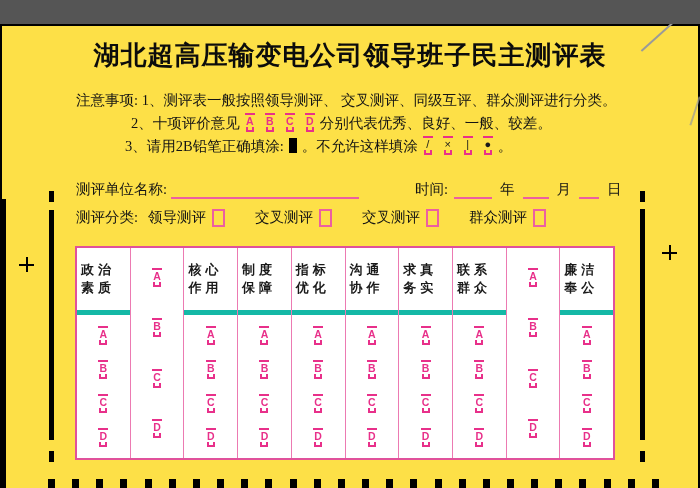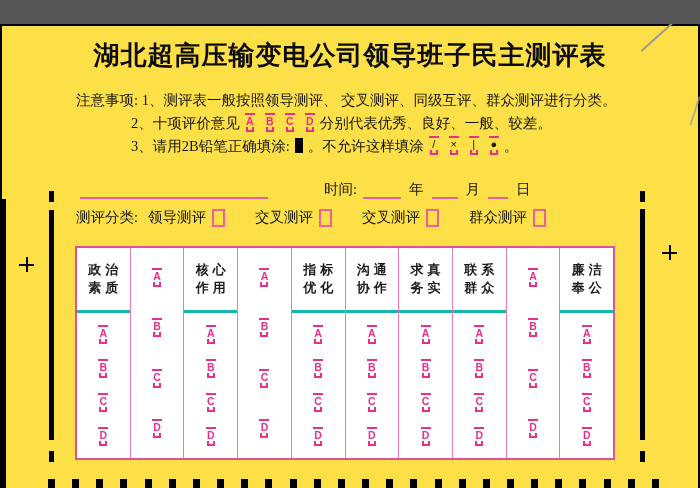--- a/index.html
+++ b/index.html
@@ -18,21 +18,21 @@
   .diag2{height:30px;top:72px;right:4px;transform:rotate(18deg);opacity:.7;}
 
   .title{
     position:absolute;top:14px;left:0;right:0;text-align:center;
     font-size:26px;font-weight:700;letter-spacing:1px;color:#0c0c0c;
   }
 
   .note{position:absolute;font-size:14.5px;line-height:20px;white-space:nowrap;}
   .note1{left:76px;top:66px;}
   .note2{left:131px;top:89px;}
-  .note3{left:131px;top:112px;}
+  .note3{left:125px;top:112px;}
 
   
   .omr{position:relative;display:inline-block;width:14px;height:19px;margin:0 3px;
        vertical-align:-4px;color:#e8308a;}
   .omr .obar{position:absolute;top:0;left:2px;right:2px;height:2px;background:currentColor;}
   .omr .glyph{position:absolute;top:2px;left:0;right:0;text-align:center;
        font:700 10.5px "Liberation Sans", sans-serif;line-height:12px;color:currentColor;}
   .omr .cup{position:absolute;bottom:0;left:3px;right:3px;height:3px;
        border:2px solid currentColor;border-top:none;}
   .omr.wrong .glyph{color:#1a1a1a;font-weight:400;font-size:11px;}
@@ -60,22 +60,22 @@
   .vbar{position:absolute;width:5px;background:#000;}
   .plus{position:absolute;width:15px;height:15px;}
   .plus::before{content:"";position:absolute;left:0;right:0;top:6.5px;height:2px;background:#000;}
   .plus::after{content:"";position:absolute;top:0;bottom:0;left:6.5px;width:2px;background:#000;}
 
   
   .etable{position:absolute;left:75px;top:222px;width:540px;height:214px;
        border:2px solid #e0519b;display:flex;box-sizing:border-box;background:#fff;}
   .ecol{flex:1;display:flex;flex-direction:column;border-left:1px solid #ec7ab2;min-width:0;}
   .ecol:first-child{border-left:none;}
-  .ehead{height:62px;border-bottom:3px solid #14b8a6;display:flex;flex-direction:column;
-       justify-content:center;align-items:center;font-size:13px;font-weight:600;
+  .ehead{height:62px;border-bottom:5px solid #14b8a6;display:flex;flex-direction:column;
+       justify-content:center;align-items:flex-start;font-size:13px;font-weight:600;
        line-height:18px;letter-spacing:4px;text-indent:4px;color:#1a1a1a;}
   .eopts{flex:1;display:flex;flex-direction:column;justify-content:space-around;
        align-items:center;padding:4px 0;}
 
   .timing-row{position:absolute;left:48px;top:455px;width:611px;display:flex;
        justify-content:space-between;}
   .tmark{width:7px;height:20px;background:#000;}
 
   
   .bstrip{position:absolute;left:0;top:478px;width:700px;height:10px;}
@@ -101,20 +101,21 @@
 
   <div class="title">湖北超高压输变电公司领导班子民主测评表</div>
 
   <div class="note note1"><span>注意事项:</span> <span>1、测评表一般按照领导测评、 交叉测评、同级互评、群众测评进行分类。</span></div>
 
   <div class="note note2"><span>2、十项评价意见</span><span id="note-grade-marks"><span class="omr"><i class="obar"></i><span class="glyph">A</span><i class="cup"></i></span><span class="omr"><i class="obar"></i><span class="glyph">B</span><i class="cup"></i></span><span class="omr"><i class="obar"></i><span class="glyph">C</span><i class="cup"></i></span><span class="omr"><i class="obar"></i><span class="glyph">D</span><i class="cup"></i></span></span><span>分别代表优秀、良好、一般、较差。</span></div>
 
   <div class="note note3"><span>3、请用2B铅笔正确填涂:</span><span class="fillblock"></span><span>。不允许这样填涂</span><span id="wrong-fill-examples"><span class="omr wrong"><i class="obar"></i><span class="glyph">/</span><i class="cup"></i></span><span class="omr wrong"><i class="obar"></i><span class="glyph">×</span><i class="cup"></i></span><span class="omr wrong"><i class="obar"></i><span class="glyph">|</span><i class="cup"></i></span><span class="omr wrong"><i class="obar"></i><span class="glyph">●</span><i class="cup"></i></span></span><span>。</span></div>
 
   <div class="unit-row">
+    <span>测评单位名称:</span>
     <span class="uline u-name"></span>
     <span class="u-time-label">时间:</span>
     <span class="uline u-year"></span>
     <span class="u-char">年</span>
     <span class="uline u-month"></span>
     <span class="u-char">月</span>
     <span class="uline u-day"></span>
     <span class="u-char">日</span>
   </div>
 
@@ -224,20 +225,24 @@
             <i class="cup"></i>
           </span>
           <span class="omr">
             <i class="obar"></i>
             <span class="glyph">D</span>
             <i class="cup"></i>
           </span>
         </div>
       </div>
       <div class="ecol">
+        <div class="ehead">
+          <span>制度</span>
+          <span>保障</span>
+        </div>
         <div class="eopts">
           <span class="omr">
             <i class="obar"></i>
             <span class="glyph">A</span>
             <i class="cup"></i>
           </span>
           <span class="omr">
             <i class="obar"></i>
             <span class="glyph">B</span>
             <i class="cup"></i>

